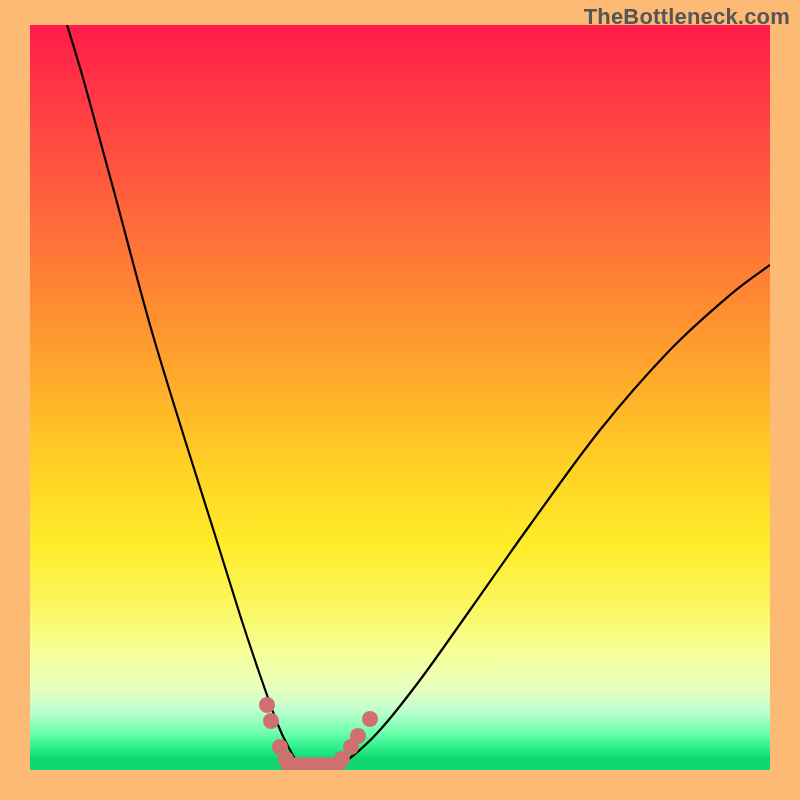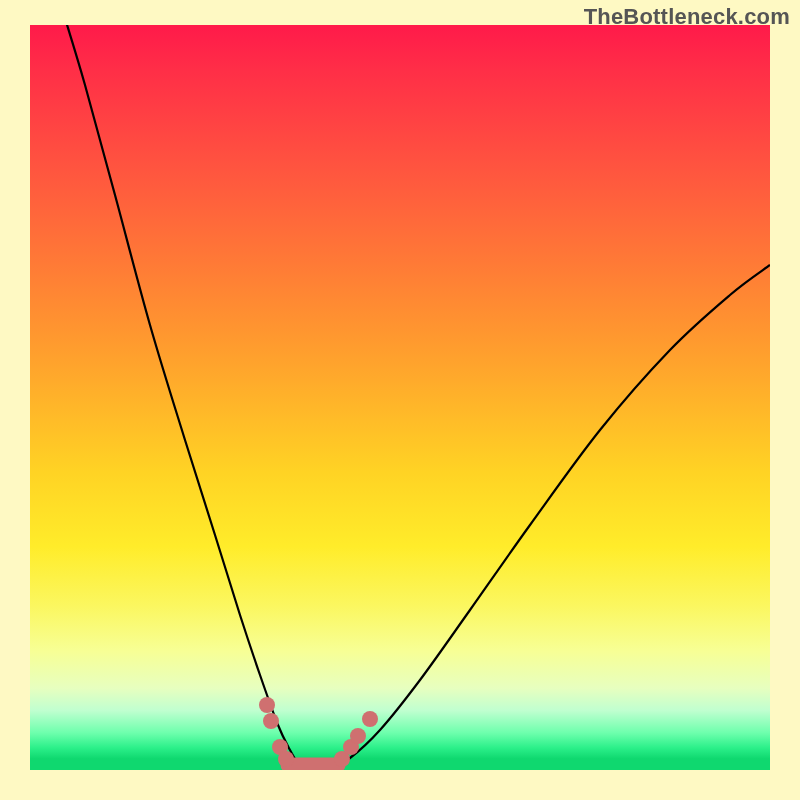--- a/index.html
+++ b/index.html
@@ -8,21 +8,21 @@
     width: 800px;
     height: 800px;
     background: #000;
     overflow: hidden;
     font-family: Arial, Helvetica, sans-serif;
   }
   .outer {
     position: relative;
     width: 800px;
     height: 800px;
-    background: #fef9c3;
+    background: #fdba74;
   }
   .watermark {
     position: absolute;
     top: 4px;
     right: 10px;
     font-size: 22px;
     font-weight: bold;
     color: #555;
     letter-spacing: 0.2px;
     z-index: 5;

